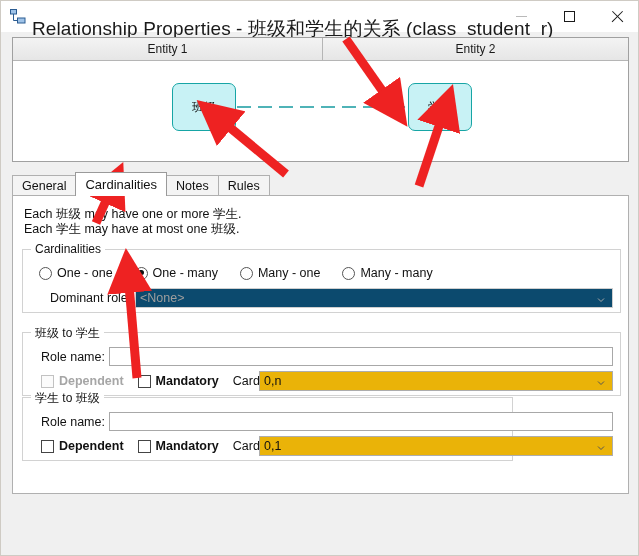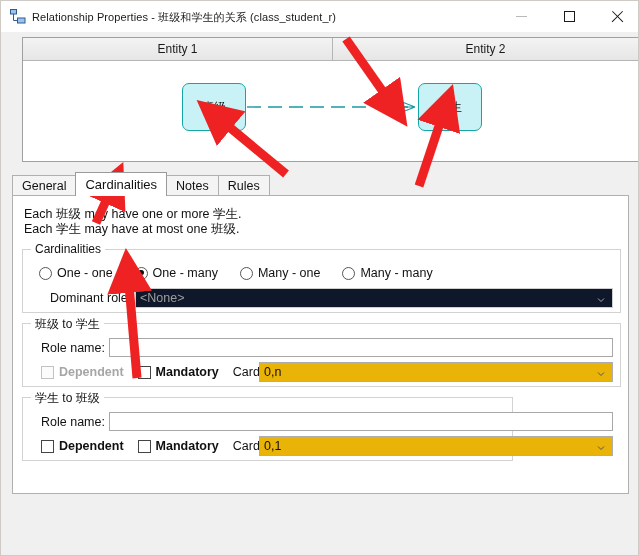--- a/index.html
+++ b/index.html
@@ -30,22 +30,22 @@
     background: #ffffff;
     box-sizing: border-box;
   }
   .title-icon {
     position: absolute;
     left: 9px; top: 8px;
     width: 16px; height: 16px;
   }
   .title-text {
     position: absolute;
-    left: 31px; top: 9px;
-    font-size: 11px;
+    left: 31px; top: 15px;
+    font-size: 19px;
     color: #1a1a1a;
     white-space: nowrap;
     letter-spacing: 0.1px;
   }
   .win-btn {
     position: absolute;
     top: 0;
     width: 45px; height: 30px;
     display: flex;
     align-items: center;
@@ -73,21 +73,21 @@
     left: -1px; top: 6px;
     width: 15px; height: 1.4px;
     background: #1a1a1a;
   }
   .glyph-close::before { transform: rotate(45deg); }
   .glyph-close::after  { transform: rotate(-45deg); }
 
   
   .preview {
     position: absolute;
-    left: 21px; top: 36px;
+    left: 11px; top: 36px;
     width: 617px; height: 125px;
     box-sizing: border-box;
     border: 1px solid #a0a0a0;
     background: #ffffff;
   }
   .preview-headers {
     position: absolute;
     left: 0; top: 0;
     width: 100%;
     height: 23px;
@@ -189,21 +189,21 @@
   .group > .legend {
     position: absolute;
     left: 8px; top: -8px;
     padding: 0 4px;
     background: #ffffff;
     font-size: 12px;
     color: #111;
     white-space: nowrap;
   }
   .g-card  { left: 9px; top: 53px;  width: 599px; height: 64px; }
-  .g-a     { left: 9px; top: 127px; width: 599px; height: 64px; }
+  .g-a     { left: 9px; top: 136px; width: 599px; height: 64px; }
   .g-b     { left: 9px; top: 201px; width: 491px; height: 64px; }
 
   
   .radio-row {
     position: absolute;
     left: 16px; top: 16px;
     display: flex;
     align-items: flex-start;
   }
   .radio-item {
@@ -245,21 +245,21 @@
     border: 1px solid #adadad;
     background: #eab308;
     height: 20px;
     display: flex;
     align-items: center;
     font-size: 12.5px;
     color: #111;
     padding-left: 4px;
   }
   .combo.disabled {
-    background: #0f172a;
+    background: #0c4a6e;
     border-color: #cfcfcf;
     color: #9d9d9d;
   }
   .combo .arrow {
     position: absolute;
     right: 7px; top: 50%;
     margin-top: -2px;
     width: 8px; height: 8px;
   }
   .combo-dom { left: 112px; top: 38px; width: 478px; }

